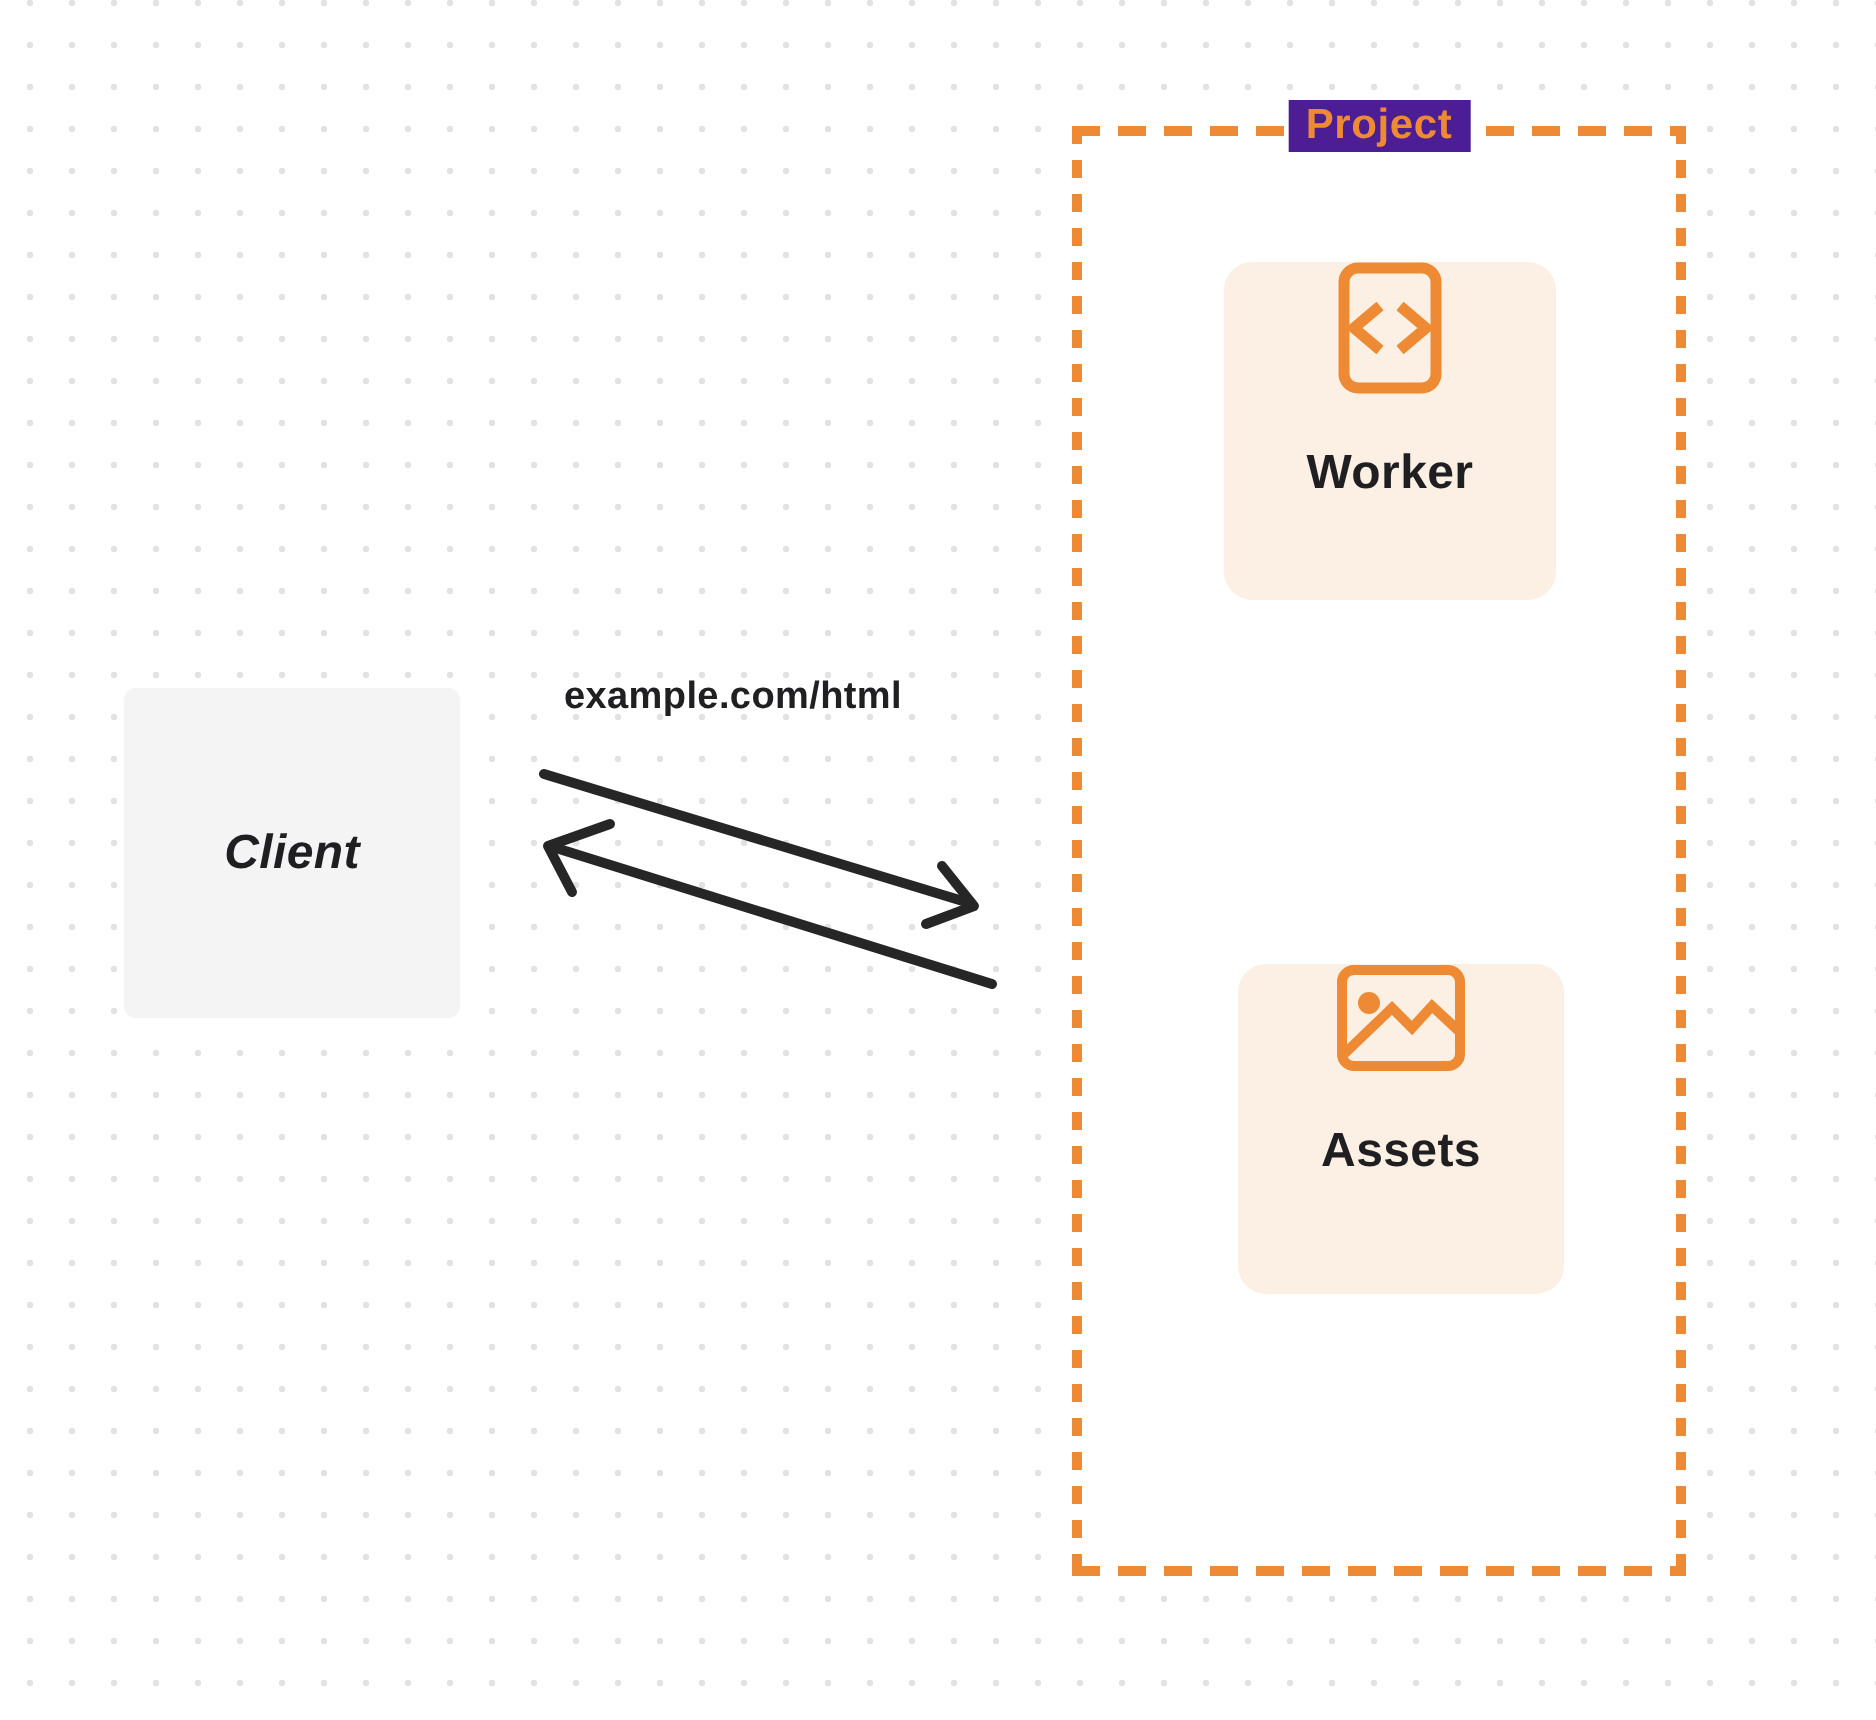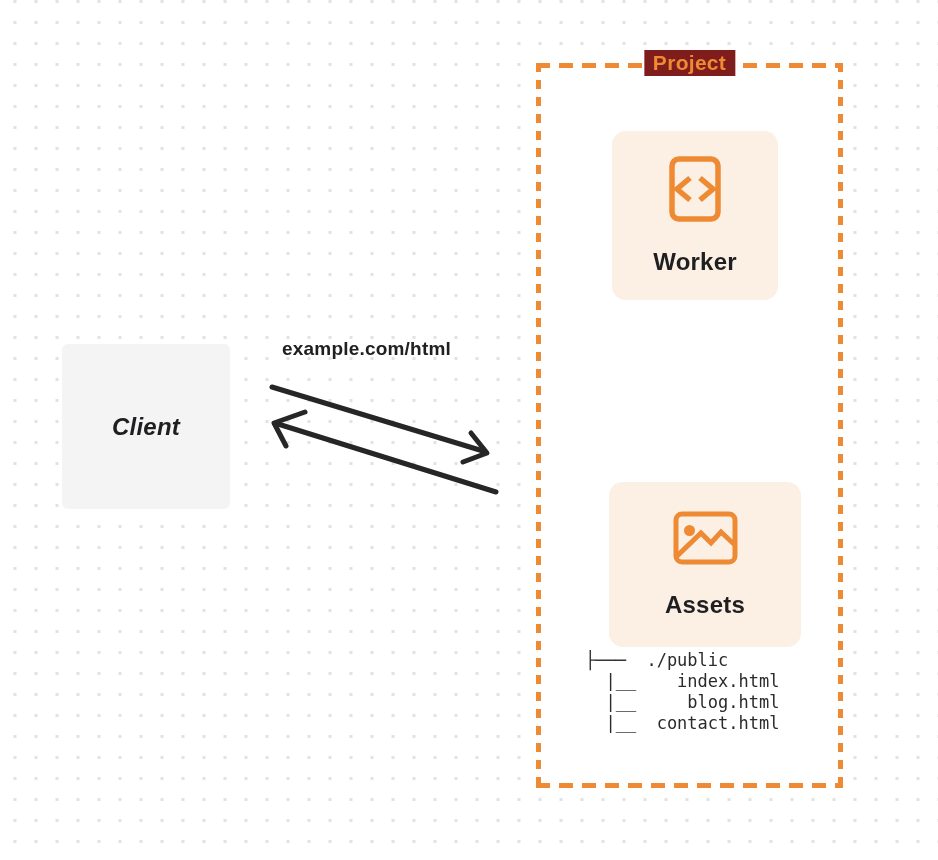--- a/index.html
+++ b/index.html
@@ -52,33 +52,33 @@
     position:absolute;top:0;bottom:0;width:5px;
     background:repeating-linear-gradient(180deg,var(--orange) 0 9px,transparent 9px 17px);
   }
   .pb-top{top:0;}
   .pb-bottom{bottom:0;}
   .pb-left{left:0;}
   .pb-right{right:0;}
 
   .project-title{
     position:absolute;top:-13px;left:50%;transform:translateX(-50%);
-    background:#7f1d1d;padding:0 9px;z-index:2;
+    background:#4c1d95;padding:0 9px;z-index:2;
     font-size:21px;line-height:26px;font-weight:bold;color:var(--orange);
     letter-spacing:.3px;white-space:nowrap;
   }
 
   
   .node-card{
     position:absolute;background:var(--cream);border-radius:14px;
-    display:flex;flex-direction:column;align-items:center;justify-content:center;
+    display:flex;flex-direction:column;align-items:center;
     gap:26px;
   }
   .worker-card{left:76px;top:68px;width:166px;height:169px;}
-  .assets-card{left:73px;top:419px;width:192px;height:165px;}
+  .assets-card{left:83px;top:419px;width:163px;height:165px;}
   .card-label{font-size:24px;font-weight:bold;color:var(--ink);letter-spacing:.2px;}
   .icon-wrap{display:block;line-height:0;}
 
   
   .file-tree{
     position:absolute;left:49px;top:587px;margin:0;
     font-family:"DejaVu Sans Mono",monospace;
     font-size:17px;line-height:21px;color:#2B2B2B;
     white-space:pre;
   }
@@ -133,19 +133,15 @@
               </clipPath>
           </defs>
           <rect x="3" y="3" width="59" height="48" rx="6" fill="none" stroke="#ED8A33" stroke-width="5"></rect>
           <circle cx="16.5" cy="19.5" r="5.5" fill="#ED8A33"></circle>
           <polyline points="2,47 28,22 38,32 48,21 63,35" fill="none" stroke="#ED8A33" stroke-width="5" stroke-linejoin="miter" clip-path="url(#imgclip)"></polyline>
         </svg>
       </span>
       <span class="card-label">Assets</span>
     </div>
 
-    <pre class="file-tree">├───  ./public
-  |__    index.html
-  |__     blog.html
-  |__  contact.html</pre>
   </div>
 
 </div>
 
 </body></html>

